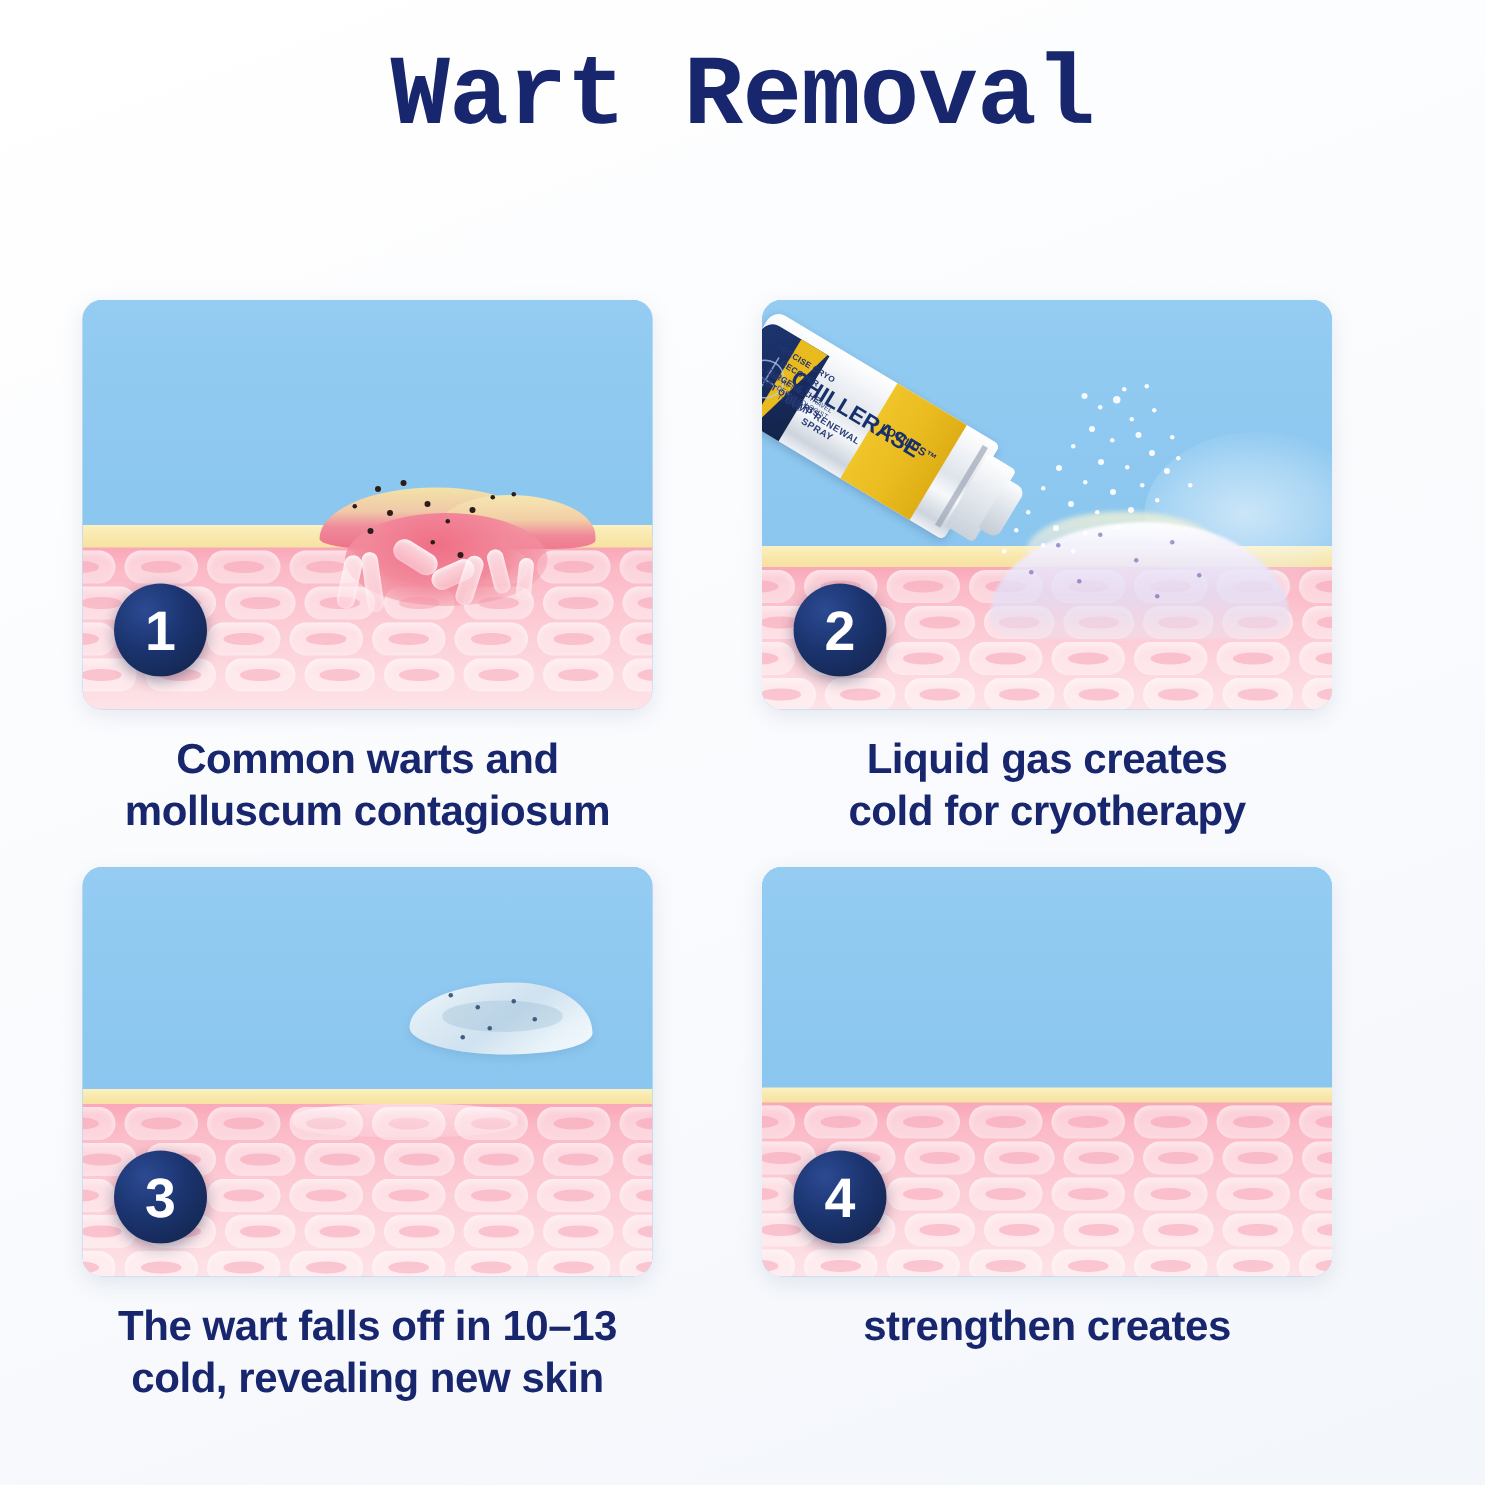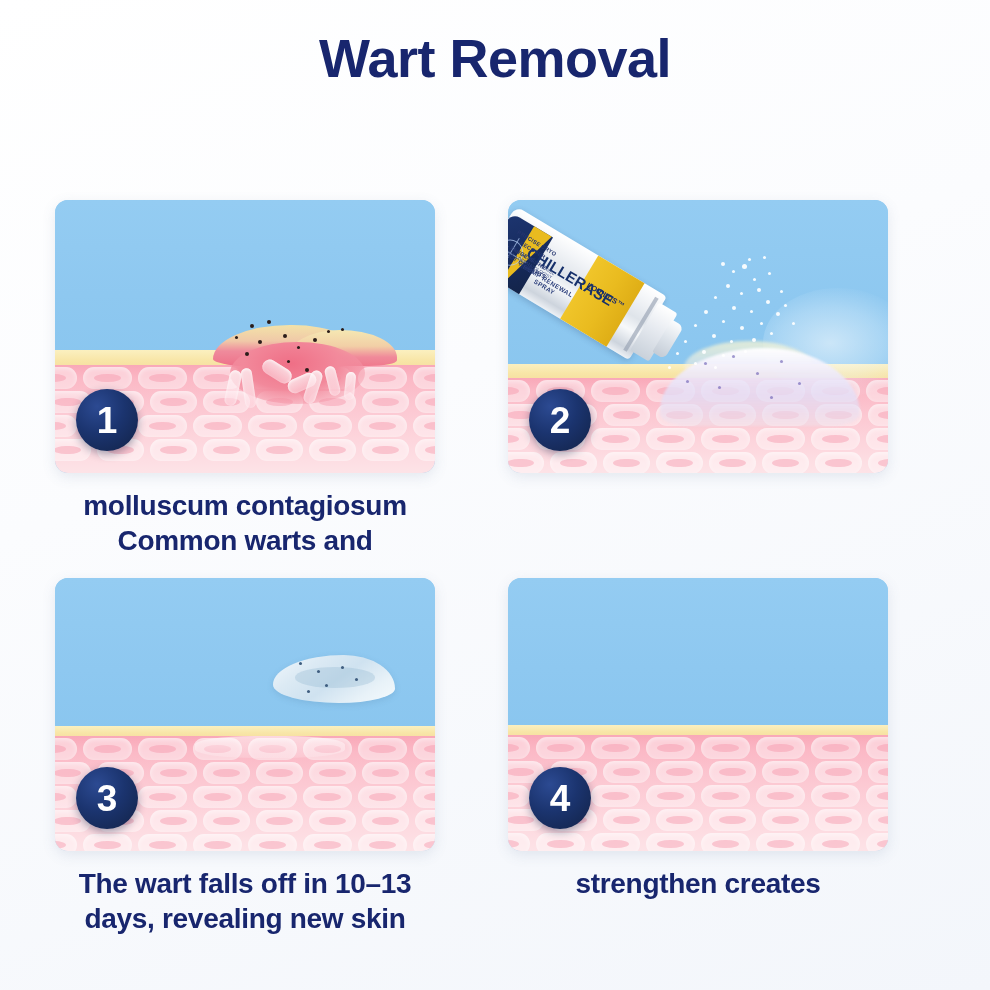--- a/index.html
+++ b/index.html
@@ -6,22 +6,22 @@
   html,body { width:990px; height:990px; overflow:hidden; }
   body {
     font-family:"Liberation Sans", sans-serif;
     background:linear-gradient(160deg,#ffffff 0%,#fbfcfe 40%,#f3f6fb 100%);
     position:relative;
   }
 
   
   .header { width:100%; padding-top:30px; text-align:center; }
   .title-main {
-    font-size:54px; font-weight:bold; color:#18266e;
-    letter-spacing:-0.5px; line-height:1.06;
+    font-size:66px; font-weight:bold; color:#18266e;
+    letter-spacing:-0.5px; line-height:1.06;font-family:Liberation Mono, monospace;
   }
   .title-sub {
     font-size:66px; font-weight:bold; color:#d3a233;
     letter-spacing:-1.5px; line-height:1.08; margin-top:2px;
   }
 
   
   .grid {
     position:absolute; left:55px; top:200px;
     width:880px; height:760px;
@@ -314,22 +314,22 @@
       <div class="dot sm" style="left:242px;top:146px"></div>
       <div class="dot" style="left:258px;top:138px"></div>
       <div class="dot sm" style="left:272px;top:130px"></div>
       <div class="dot" style="left:190px;top:152px"></div>
       <div class="dot sm" style="left:232px;top:160px"></div>
       <div class="dot" style="left:250px;top:168px"></div>
       <div class="dot sm" style="left:286px;top:128px"></div>
       <div class="badge">1</div>
     </div>
     <div class="caption">
+      <span>Common warts and</span>
       <span>molluscum contagiosum</span>
-      <span>Common warts and</span>
     </div>
   </div>
 
   <div class="cell">
     <div class="card">
       <div class="sky" style="height:172px"></div>
       <div class="epidermis" style="top:164px;height:16px"></div>
       <div class="dermis" style="top:178px">
         <div class="cellrow" style="top:2px;height:22px">
           <div class="brick"></div>
@@ -438,20 +438,24 @@
         <div class="prod-sub">BUMP RENEWAL SPRAY</div>
         <div class="prod-claim">
           <div>PRECISE CRYO RECOVER</div>
           <div>TARGETS THE ROOT OF WARTS</div>
         </div>
         <div class="bullet-row">• FAST-ACTING • TRAVEL SIZE • DERMATOLOGIST TESTED</div>
       </div>
 
       <div class="badge">2</div>
     </div>
+    <div class="caption">
+      <span>Liquid gas creates</span>
+      <span>cold for cryotherapy</span>
+    </div>
   </div>
 
   <div class="cell">
     <div class="card">
       <div class="sky" style="height:152px"></div>
       <div class="epidermis" style="top:148px;height:12px"></div>
       <div class="dermis" style="top:158px">
         <div class="cellrow" style="top:2px;height:22px">
           <div class="brick"></div>
             <div class="brick"></div>
@@ -508,21 +512,21 @@
       <div class="fd" style="left:244px;top:84px"></div>
       <div class="fd" style="left:262px;top:92px"></div>
       <div class="fd" style="left:286px;top:88px"></div>
       <div class="fd" style="left:300px;top:100px"></div>
       <div class="fd" style="left:270px;top:106px"></div>
       <div class="fd" style="left:252px;top:112px"></div>
       <div class="badge">3</div>
     </div>
     <div class="caption">
       <span>The wart falls off in 10–13</span>
-      <span>days, revealing new skin</span>
+      <span>cold, revealing new skin</span>
     </div>
   </div>
 
   <div class="cell">
     <div class="card">
       <div class="sky" style="height:150px"></div>
       <div class="epidermis" style="top:147px;height:12px"></div>
       <div class="dermis" style="top:157px">
         <div class="cellrow" style="top:2px;height:22px">
           <div class="brick"></div>

